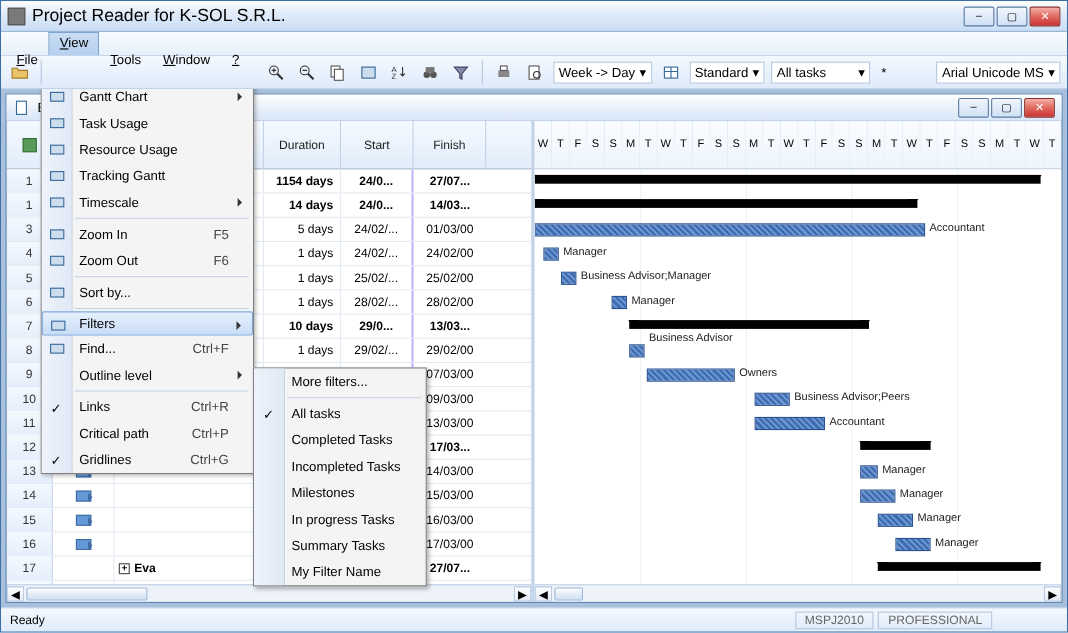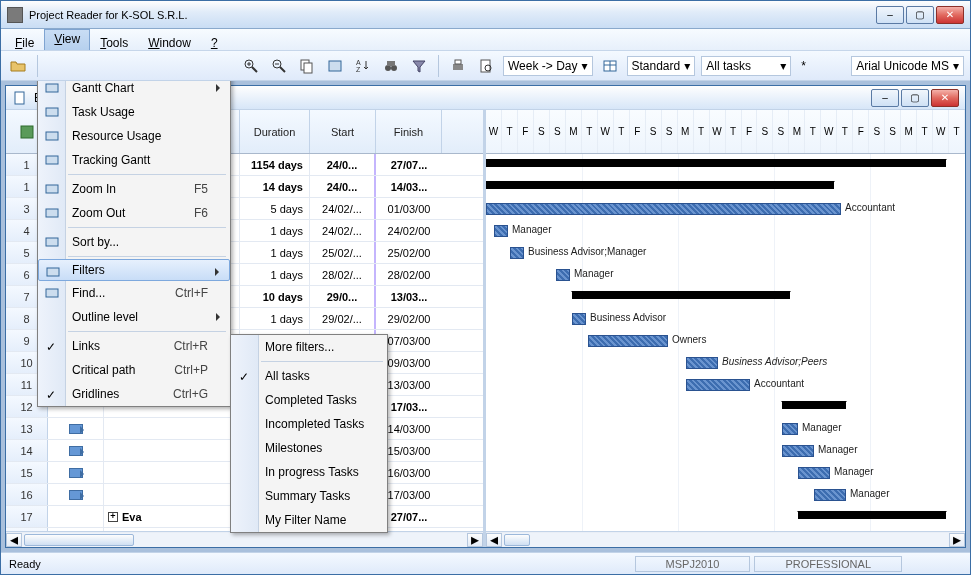--- a/index.html
+++ b/index.html
@@ -2,28 +2,28 @@
 <html><head>
 <meta charset="utf-8">
 <style>
   * { box-sizing: border-box; margin: 0; padding: 0; font-family: "Segoe UI", Tahoma, sans-serif; }
   body { width: 971px; height: 575px; overflow: hidden; background: #5a8fc9; }
 
   
   .window { width: 971px; height: 575px; background: linear-gradient(#e9f1fb, #d7e6f8); border: 1px solid #3b6ea5; display:flex; flex-direction:column; }
   .titlebar { height: 28px; display:flex; align-items:center; padding: 0 6px; background: linear-gradient(#fefefe, #e1ecf9 40%, #c9ddf4); border-bottom:1px solid #8aa9cc; }
   .titlebar .appicon { width:16px;height:16px;background:#7a7a7a;border:1px solid #555; margin-right:6px; }
-  .titlebar .title { font-size:11px; color:#000; flex:1; }
+  .titlebar .title { font-size:16px; color:#000; flex:1; }
   .winbtns { display:flex; gap:2px; }
   .winbtn { width:28px;height:18px;border:1px solid #5a7aa4;border-radius:2px;display:flex;align-items:center;justify-content:center;font-size:10px;background:linear-gradient(#f1f6fc,#cfe1f5); cursor:pointer;}
   .winbtn.close { background:linear-gradient(#f4b1a9,#e1695f,#c33); color:#fff; border-color:#8c2f28;}
 
   
   .menubar { height:22px; background:linear-gradient(#f7fbff,#e7f0fb); display:flex; align-items:stretch; padding:0 4px; border-bottom:1px solid #c6d6ea; font-size:12px;}
-  .menuitem { padding:7px 10px; cursor:pointer; position:relative;}
+  .menuitem { padding:18px 10px; cursor:pointer; position:relative;}
   .menuitem.open { background:linear-gradient(#c9ddf4,#b6d0ee); border:1px solid #7fa4d1; border-bottom:none; padding:2px 9px;}
   .menuitem u { text-decoration: underline; }
 
   
   .toolbar { height:30px; background:linear-gradient(#f4f9ff,#dfeafa); border-bottom:1px solid #c2d3e8; display:flex; align-items:center; padding:0 6px; gap:6px; font-size:12px;}
   .tbtn { width:22px;height:22px;display:flex;align-items:center;justify-content:center;border:1px solid transparent;border-radius:2px; cursor:pointer;}
   .tbi { width:16px;height:16px; }
   .tsep { width:1px;height:22px;background:#b5c7de; margin:0 2px;}
   .tlabel { padding:0 4px;}
   .tdropdown { display:flex;align-items:center;gap:4px;padding:2px 4px;border:1px solid #b5c7de;background:#fff;cursor:pointer;}
@@ -73,21 +73,21 @@
   .dmi .shortcut{margin-left:auto;padding-left:24px;color:#444;}
   .dmi .arrow{position:absolute;right:6px;top:8px;border:4px solid transparent;border-left-color:#333;}
   .dmi.highlight{background:linear-gradient(#e6f0fd,#c8ddf7);border:1px solid #7da8dd;border-radius:2px;margin:0;padding-left:33px;padding-right:21px;height:22px;}
   .dmi .micon{position:absolute;left:6px;top:4px;width:16px;height:16px;display:flex;align-items:center;justify-content:center;}
   .dmi .check{position:absolute;left:8px;top:6px;width:12px;height:12px;}
   .dsep{height:1px;background:#c5d2e3;margin:2px 4px 2px 30px;}
 
   
   .statusbar{height:22px;background:linear-gradient(#f4f9ff,#dfeafa);border-top:1px solid #c2d3e8;display:flex;align-items:center;font-size:11px;padding:0 8px;}
   .statusbar .sfill{flex:1;}
-  .spanel{border:1px solid #b5c7de;padding:1px 30px;margin-left:4px;color:#666;}
+  .spanel{border:1px solid #b5c7de;padding:1px 8px;margin-left:4px;color:#666;}
 
   
   .hscroll{height:16px;background:#e9eef6;border-top:1px solid #c2d3e8;display:flex;align-items:center;}
   .hscroll .sarrow{width:16px;height:14px;background:linear-gradient(#fdfdfd,#e3ebf6);border:1px solid #b5c7de;display:flex;align-items:center;justify-content:center;cursor:pointer;}
   .hscroll .strack{flex:1;height:14px;background:#eef3fa;position:relative;}
   .hscroll .sthumb{position:absolute;height:12px;top:1px;background:linear-gradient(#fdfdfd,#cfdff2);border:1px solid #9cb8da;border-radius:2px;}
 </style>
 </head>
 <body>
 
@@ -459,25 +459,25 @@
               <div class="taskbar" style="top: 49px; left: 0px; width: 355px;"></div>
               <div class="barlabel" style="top: 48px; left: 359px;">Accountant</div>
               <div class="taskbar" style="top: 71px; left: 8px; width: 14px;"></div>
               <div class="barlabel" style="top: 70px; left: 26px;">Manager</div>
               <div class="taskbar" style="top: 93px; left: 24px; width: 14px;"></div>
               <div class="barlabel" style="top: 92px; left: 42px;">Business Advisor;Manager</div>
               <div class="taskbar" style="top: 115px; left: 70px; width: 14px;"></div>
               <div class="barlabel" style="top: 114px; left: 88px;">Manager</div>
               <div class="sumbar" style="top: 137px; left: 86px; width: 218px;"></div>
               <div class="taskbar" style="top: 159px; left: 86px; width: 14px;"></div>
-              <div class="barlabel" style="top: 158px; left: 104px;">Business Advisor</div>
+              <div class="barlabel" style="top: 148px; left: 104px;">Business Advisor</div>
               <div class="taskbar" style="top: 181px; left: 102px; width: 80px;"></div>
               <div class="barlabel" style="top: 180px; left: 186px;">Owners</div>
               <div class="taskbar" style="top: 203px; left: 200px; width: 32px;"></div>
-              <div class="barlabel" style="top: 202px; left: 236px; font-style: italic;">Business Advisor;Peers</div>
+              <div class="barlabel" style="top: 202px; left: 236px;">Business Advisor;Peers</div>
               <div class="taskbar" style="top: 225px; left: 200px; width: 64px;"></div>
               <div class="barlabel" style="top: 224px; left: 268px;">Accountant</div>
               <div class="sumbar" style="top: 247px; left: 296px; width: 64px;"></div>
               <div class="taskbar" style="top: 269px; left: 296px; width: 16px;"></div>
               <div class="barlabel" style="top: 268px; left: 316px;">Manager</div>
               <div class="taskbar" style="top: 291px; left: 296px; width: 32px;"></div>
               <div class="barlabel" style="top: 290px; left: 332px;">Manager</div>
               <div class="taskbar" style="top: 313px; left: 312px; width: 32px;"></div>
               <div class="barlabel" style="top: 312px; left: 348px;">Manager</div>
               <div class="taskbar" style="top: 335px; left: 328px; width: 32px;"></div>
@@ -523,20 +523,29 @@
           <span>Resource Usage</span>
         </div>
         <div class="dmi">
           <span class="micon">
             <svg width="14" height="14">
               <rect x="1" y="3" width="12" height="8" fill="#cde" stroke="#369"></rect>
             </svg>
           </span>
           <span>Tracking Gantt</span>
         </div>
+        <div class="dmi">
+          <span class="micon">
+            <svg width="14" height="14">
+              <rect x="1" y="3" width="12" height="8" fill="#cde" stroke="#369"></rect>
+            </svg>
+          </span>
+          <span>Timescale</span>
+          <span class="arrow"></span>
+        </div>
         <div class="dsep"></div>
         <div class="dmi">
           <span class="micon">
             <svg width="14" height="14">
               <rect x="1" y="3" width="12" height="8" fill="#cde" stroke="#369"></rect>
             </svg>
           </span>
           <span>Zoom In</span>
           <span class="shortcut">F5</span>
         </div>

